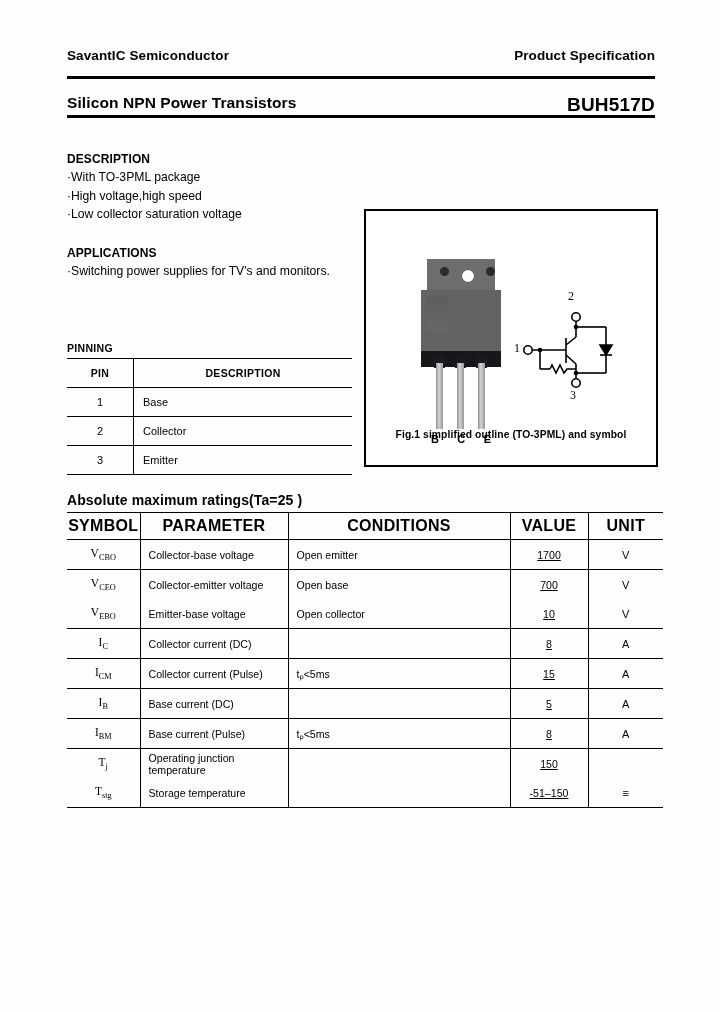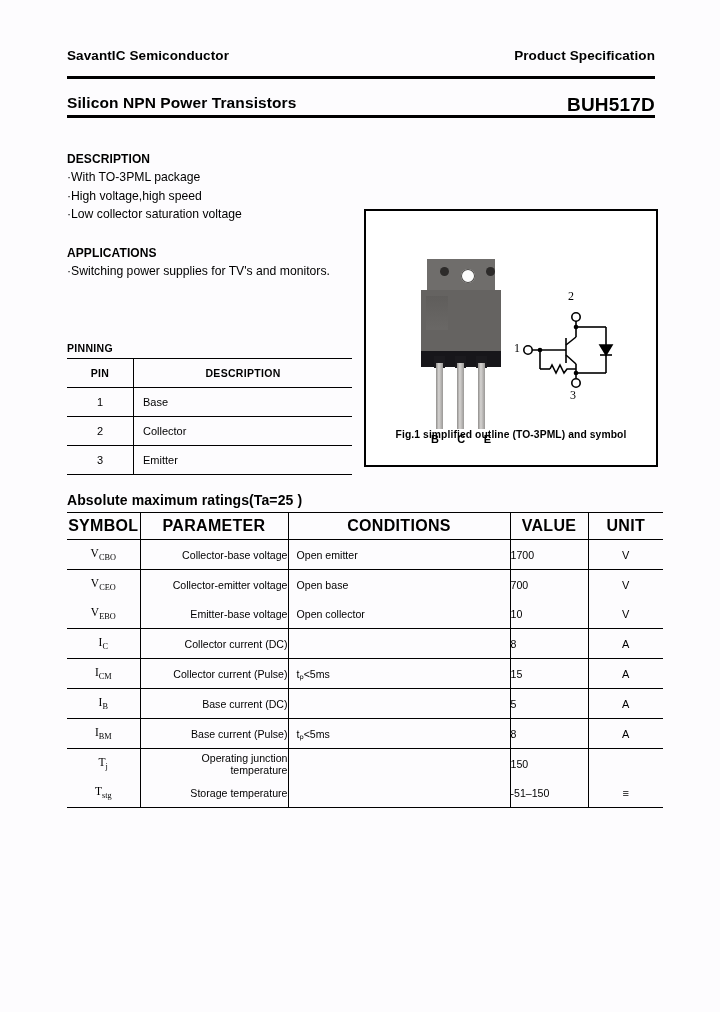--- a/index.html
+++ b/index.html
@@ -90,23 +90,23 @@
     border-left:1.2px solid #000;border-right:1.2px solid #000;
     padding:0;font-size:10.6px;
   }
   .amr thead th{
     border-top:1.4px solid #000;border-bottom:1.4px solid #000;
     height:26px;font-weight:bold;font-size:16px;letter-spacing:.3px;text-align:center;
   }
   .amr tbody tr.band td{border-bottom:1.4px solid #000;}
   .amr tbody td{height:29px;vertical-align:middle;}
   .amr td.sym{text-align:center;font-family:"Liberation Serif",serif;font-size:11.5px;}
-  .amr td.par{text-align:right;padding-left:8px;}
+  .amr td.par{text-align:left;padding-left:8px;}
   .amr td.cond{text-align:left;padding-left:8px;}
-  .amr td.val{text-align:left;}
+  .amr td.val{text-align:center;text-decoration:underline;}
   .amr td.unit{text-align:center;font-size:11px;}
   .amr tr>*:first-child{border-left:none;}
   .amr tr>*:last-child{border-right:none;}
   .amr thead th:first-child{border-left:none;}
   sub{font-size:.72em;}
 </style>
 </head>
 <body>
 
 <div class="page">

